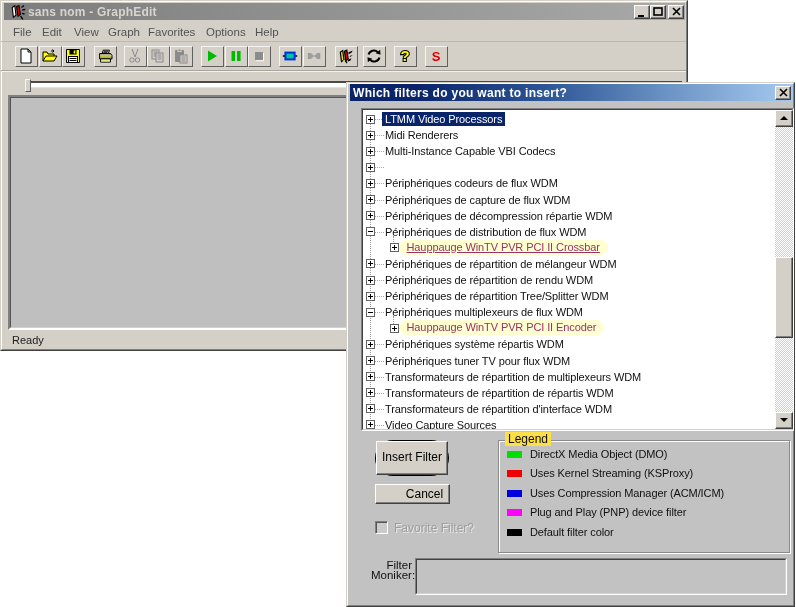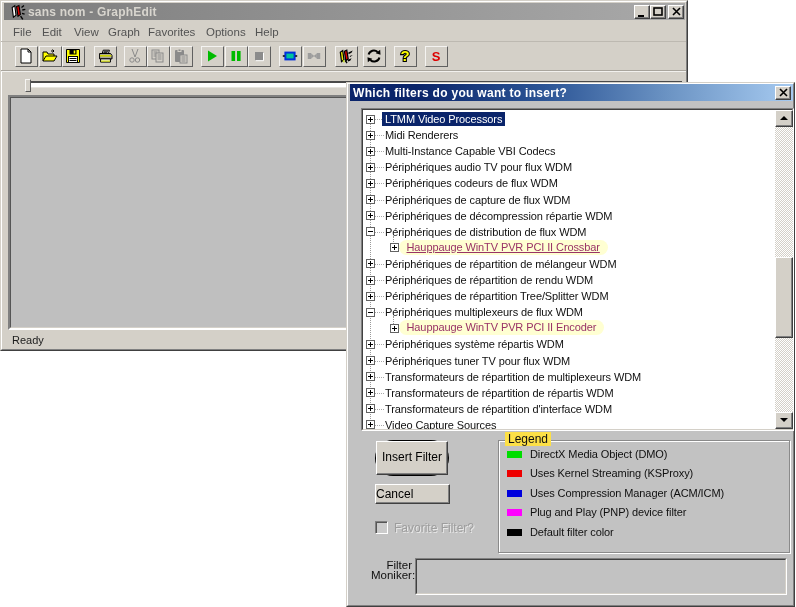--- a/index.html
+++ b/index.html
@@ -66,21 +66,21 @@
 .arr.dn { border-top-color:#000; top:4.5px; }
 #sthumb { position:absolute; left:0; top:147px; width:18px; height:81px; background:#d4d0c8;
   border:1px solid; border-color:#fff #404040 #404040 #fff; box-shadow:inset -1px -1px 0 #808080; }
 
 #btnInsert { position:absolute; left:28px; top:357px; width:74px; height:36px; background:#000;border-radius:18px; }
 #btnInsert .face { position:absolute; inset:1px; background:#d4d0c8;
   border:1px solid; border-color:#fff #404040 #404040 #fff; box-shadow:inset -1px -1px 0 #808080; }
 #btnInsert .lbl { position:absolute; width:100%; text-align:center; top:10px; font-size:12px; color:#000; }
 #btnCancel { position:absolute; left:28px; top:401px; width:75px; height:20px; background:#d4d0c8;
   border:1px solid; border-color:#fff #404040 #404040 #fff; box-shadow:inset -1px -1px 0 #808080; }
-#btnCancel .lbl { position:absolute; width:100%; top:2px; font-size:12px; color:#000; }
+#btnCancel .lbl { position:absolute; width:100%; text-align:center; top:2px; font-size:12px; color:#000;margin-left:12px; }
 #chk { position:absolute; left:28px; top:438px; width:13px; height:13px; background:#cbcbcb;
   border:1px solid; border-color:#808080 #fff #fff #808080; box-shadow:inset 1px 1px 0 #555; }
 #chklbl { position:absolute; left:47px; top:438px; font-size:12px; color:#9d9d9d; text-shadow:1px 1px 0 #e8e8e8; }
 
 #legend { position:absolute; left:151px; top:357px; width:292px; height:113px;
   border:1px solid #8a8a8a; box-shadow:1px 1px 0 #fff, inset 1px 1px 0 #fff; }
 #legtitle { position:absolute; left:158px; top:349px; font-size:12px; color:#101010; background:#fde047; padding:0 3px; }
 .lsq { position:absolute; left:9px; width:15px; height:7px; }
 .ltx { position:absolute; left:32px; font-size:11px; letter-spacing:-0.1px; color:#101010; }
 
@@ -313,21 +313,20 @@
             </i>
             <i class="stub" style="left:12px;width:9px"></i>
             <span class="ttext" style="left:22px">Multi-Instance Capable VBI Codecs</span>
           </div>
 <div class="trow" style="top:49.3px">
             <i class="pm" style="left:3px">
               <b class="ph"></b>
               <b class="pv"></b>
             </i>
             <i class="stub" style="left:12px;width:9px"></i>
-            <span class="ttext" style="left:22px">Périphériques audio TV pour flux WDM</span>
           </div>
 <div class="trow" style="top:65.4px">
             <i class="pm" style="left:3px">
               <b class="ph"></b>
               <b class="pv"></b>
             </i>
             <i class="stub" style="left:12px;width:9px"></i>
             <span class="ttext" style="left:22px">Périphériques codeurs de flux WDM</span>
           </div>
 <div class="trow" style="top:81.5px">

